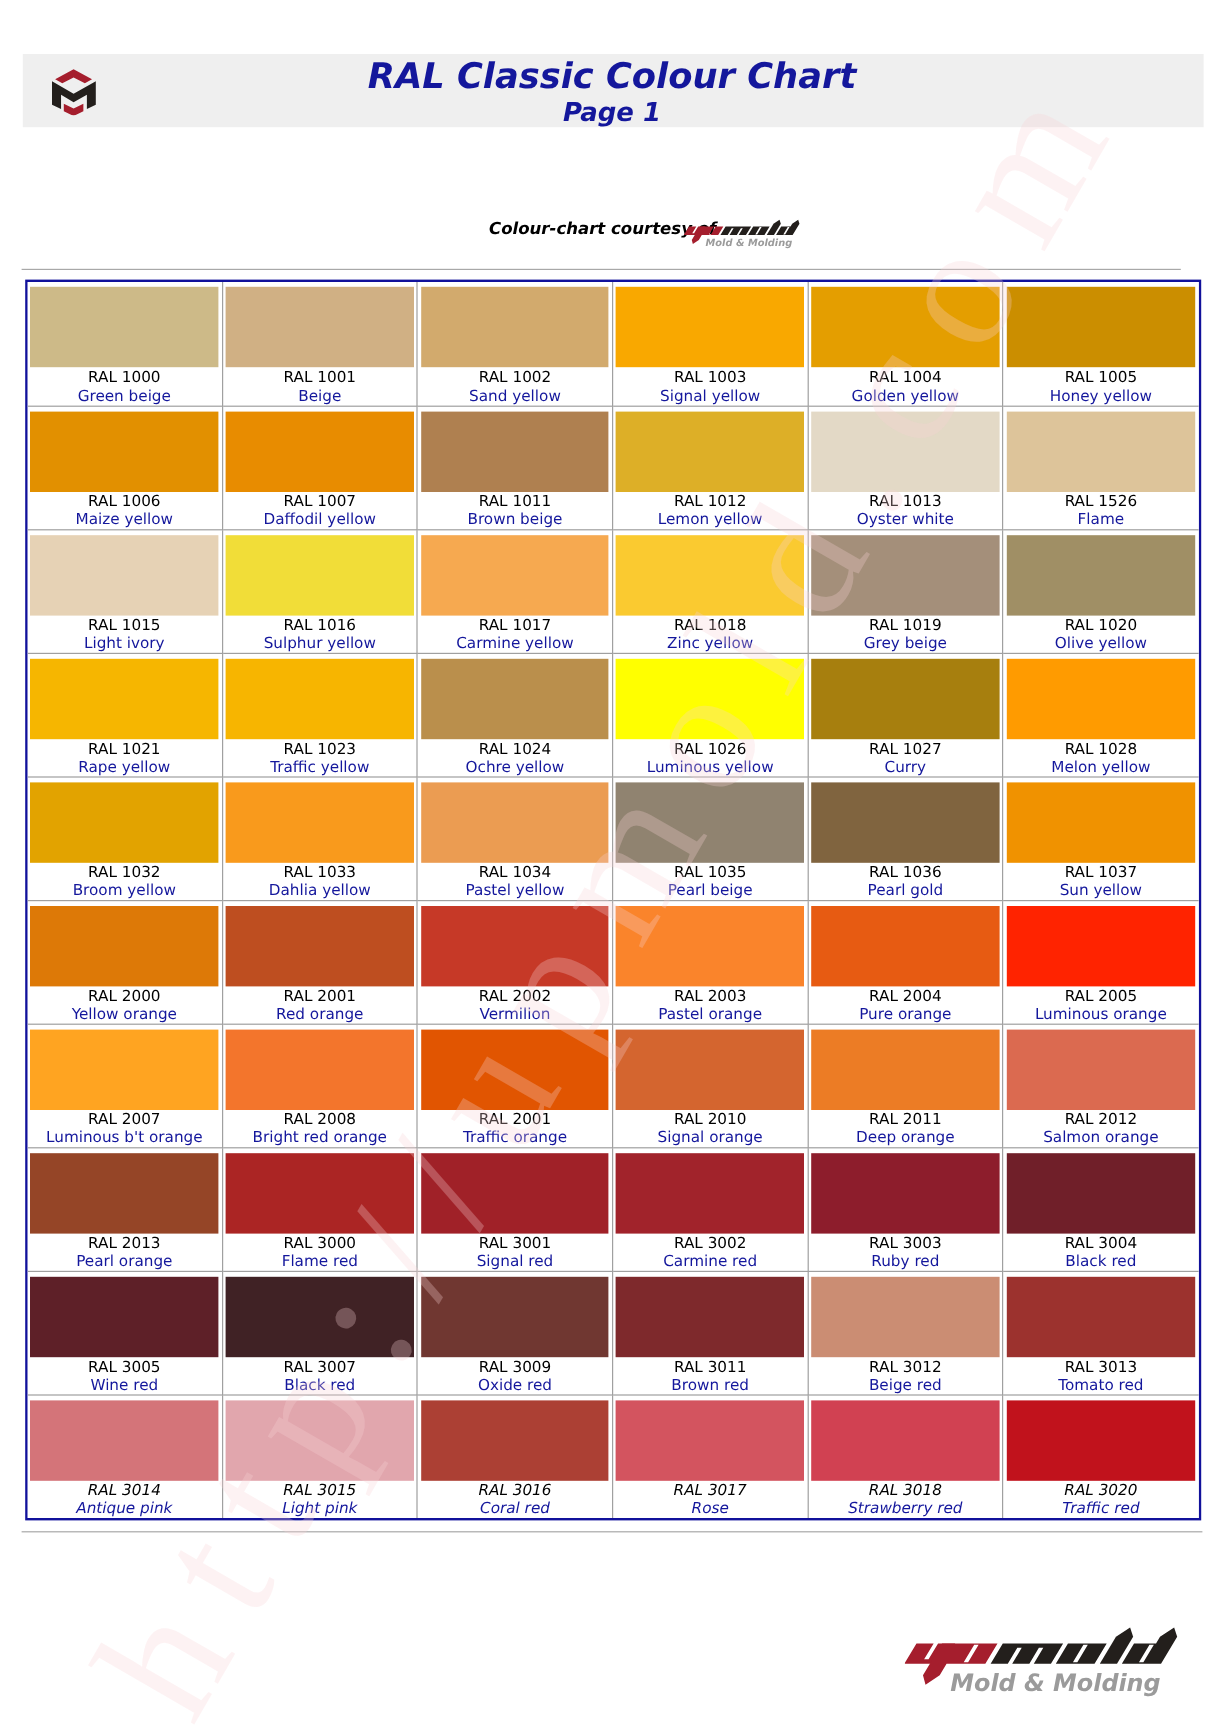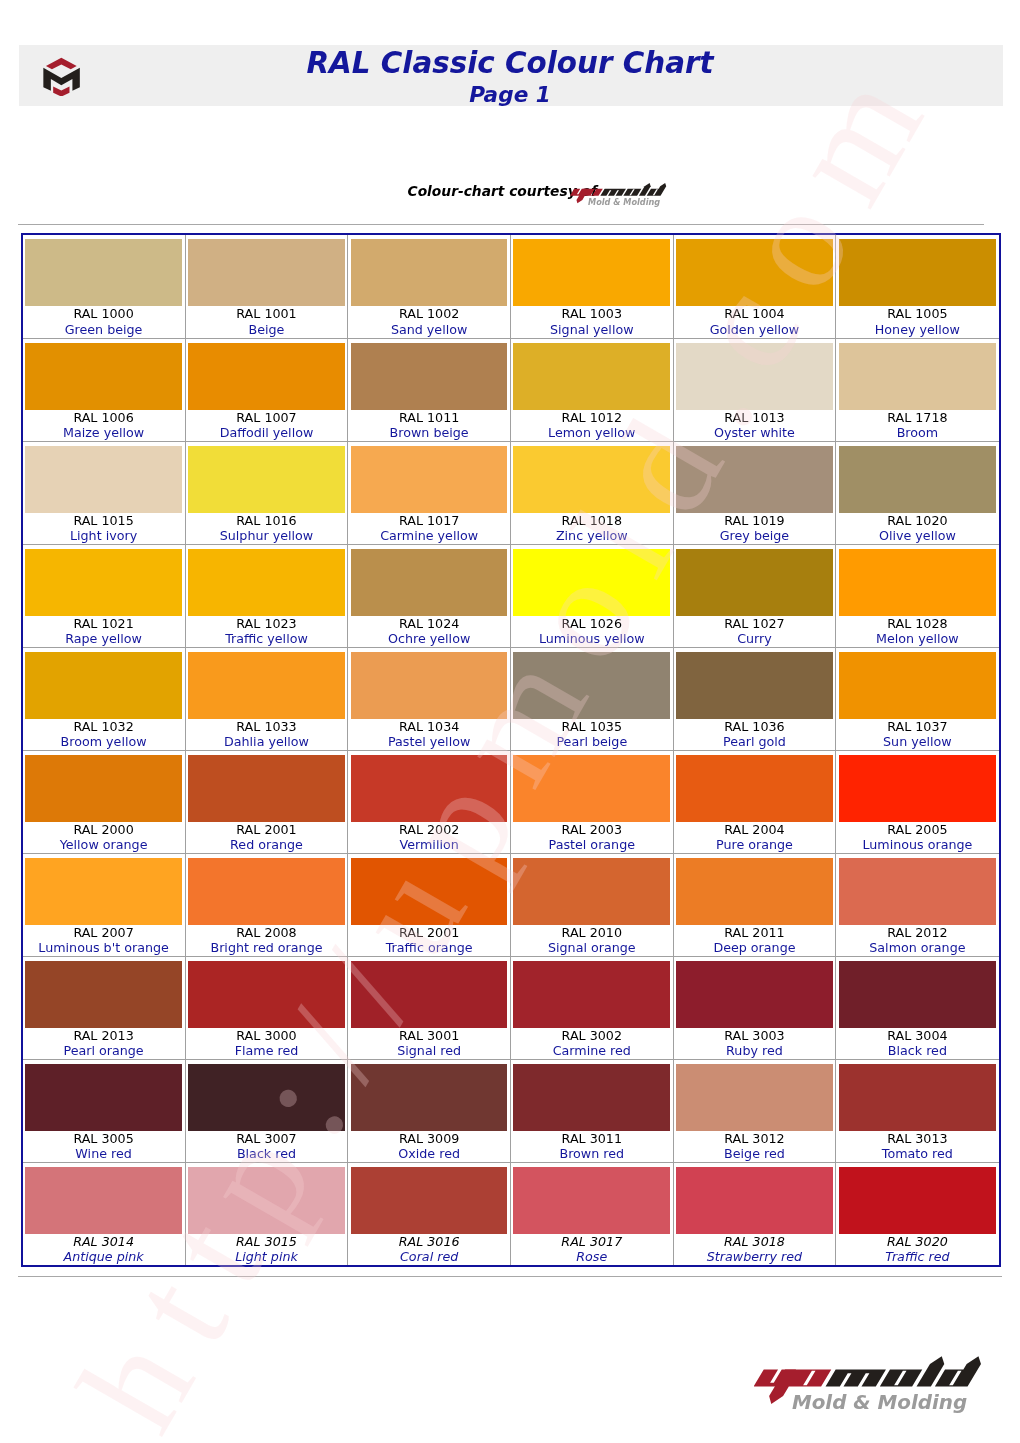--- a/index.html
+++ b/index.html
@@ -210,22 +210,22 @@
               <div class="lbl">RAL 1012</div>
               <div class="nm">Lemon yellow</div>
             </td>
    <td>
               <div class="sw" style="background: rgb(227, 217, 198);"></div>
               <div class="lbl">RAL 1013</div>
               <div class="nm">Oyster white</div>
             </td>
    <td>
               <div class="sw" style="background: rgb(221, 196, 154);"></div>
-              <div class="lbl">RAL 1718</div>
-              <div class="nm">Broom</div>
+              <div class="lbl">RAL 1526</div>
+              <div class="nm">Flame</div>
             </td>
   </tr>
   <tr>
    <td>
               <div class="sw" style="background: rgb(230, 210, 181);"></div>
               <div class="lbl">RAL 1015</div>
               <div class="nm">Light ivory</div>
             </td>
    <td>
               <div class="sw" style="background: rgb(241, 221, 56);"></div>

